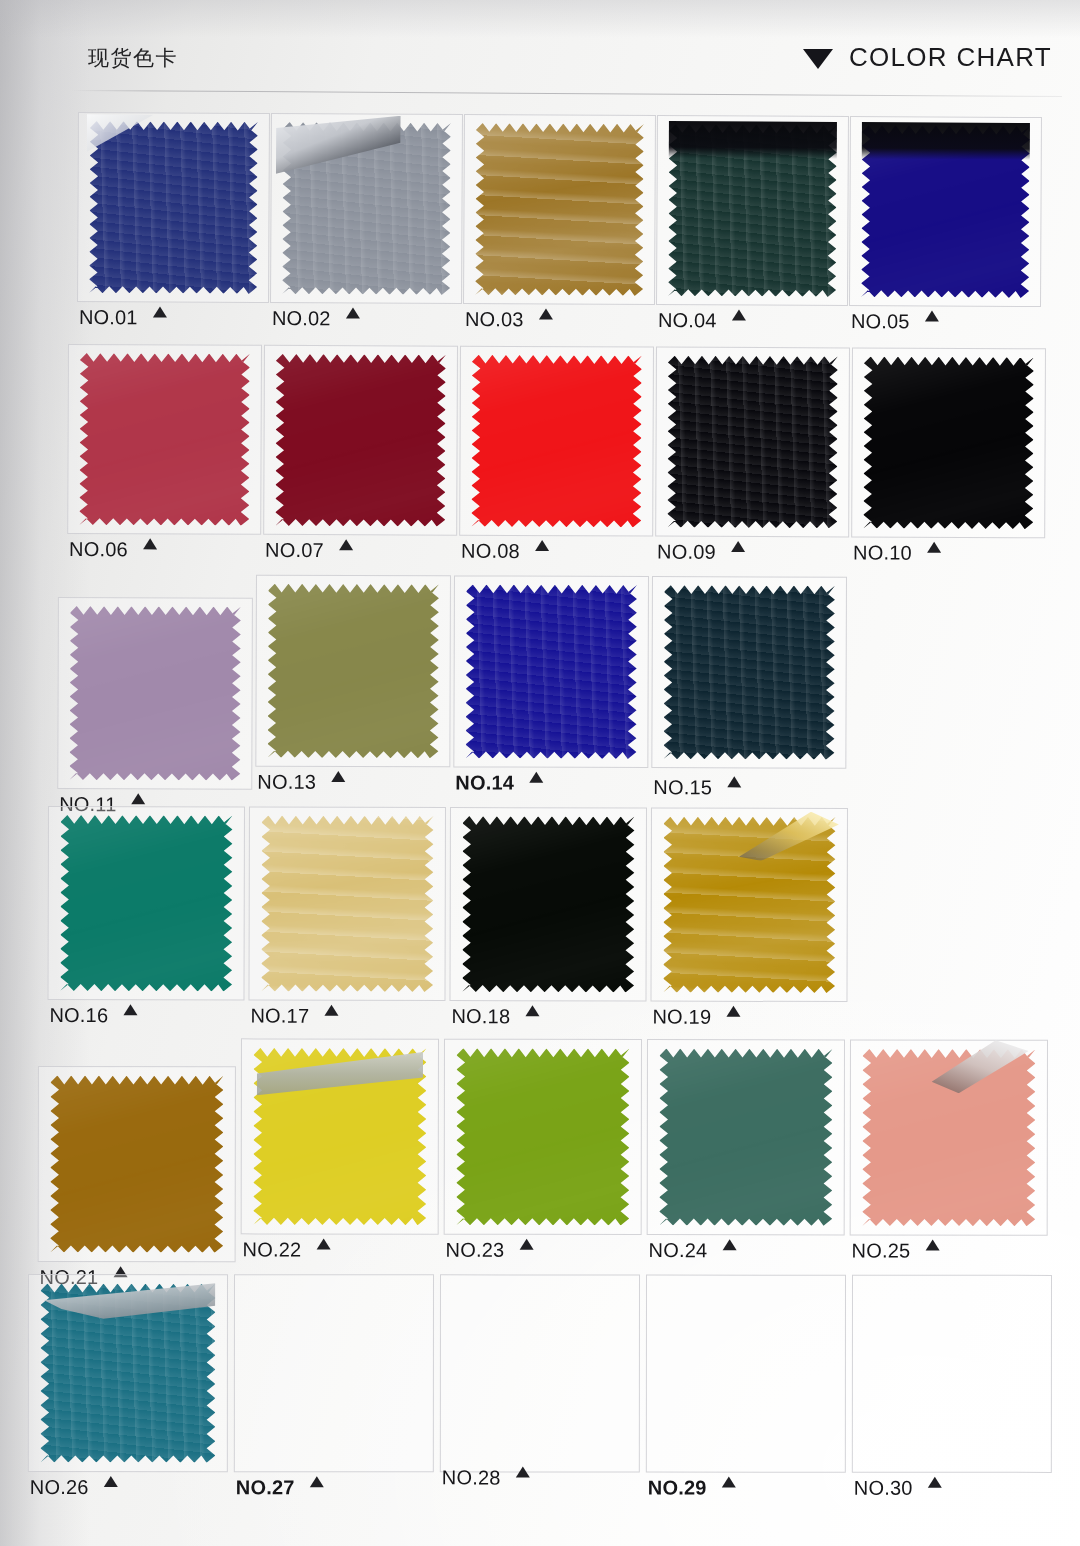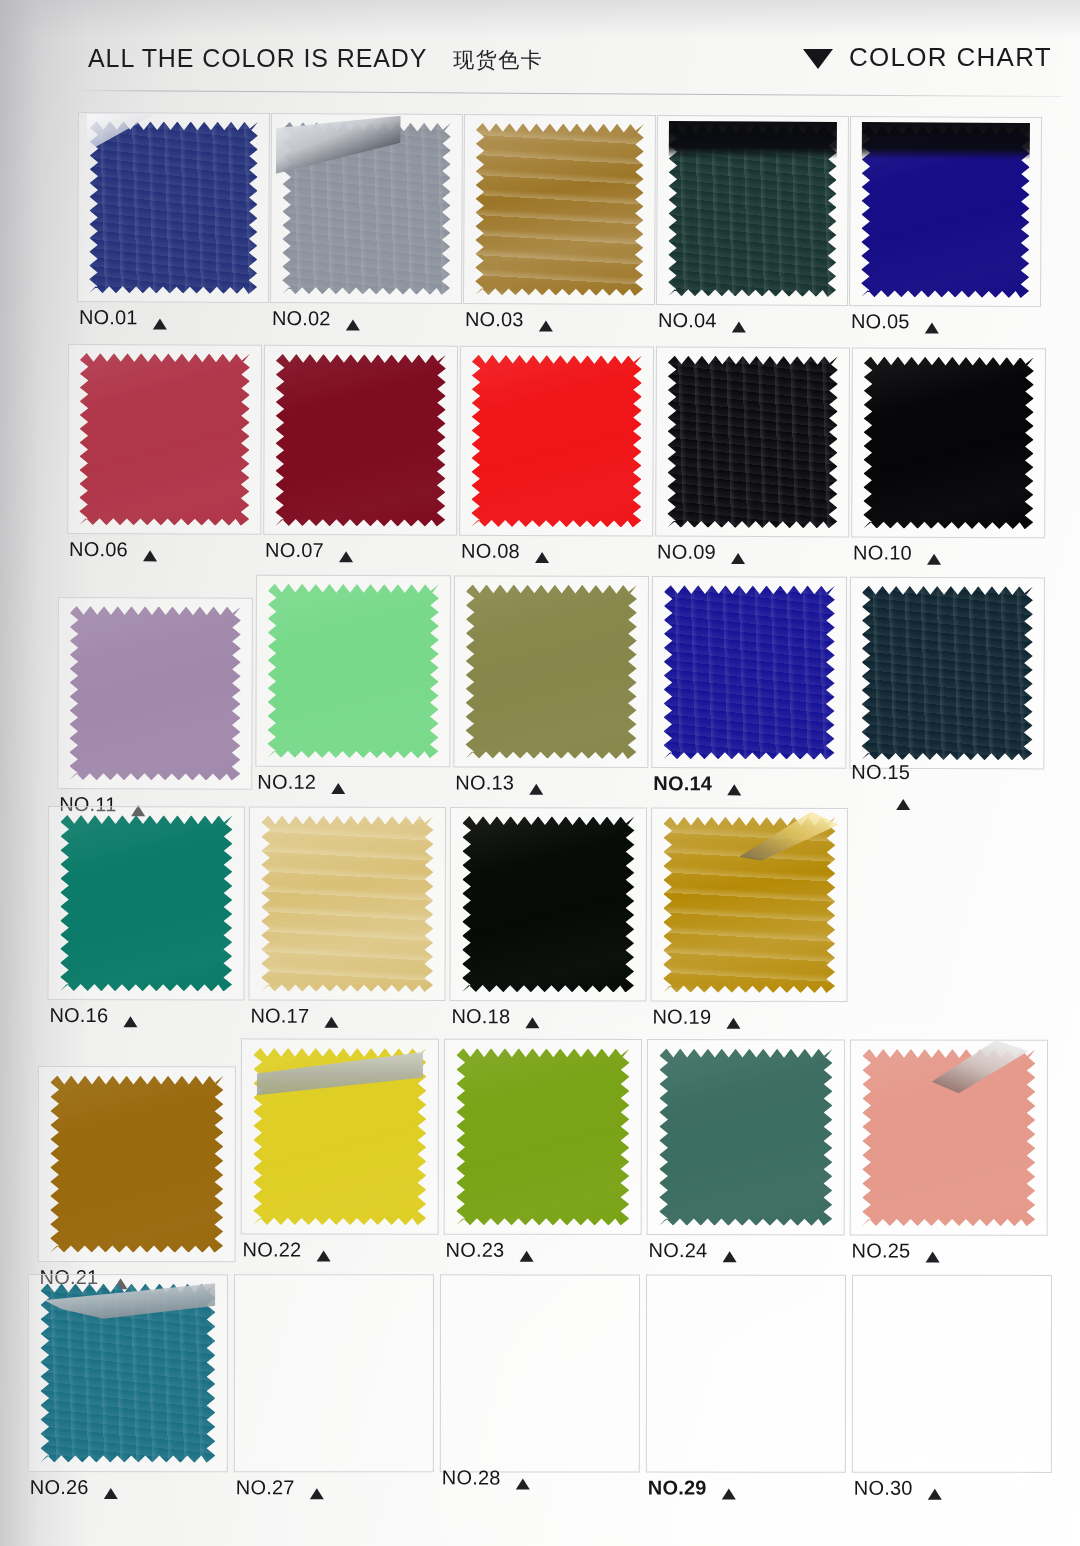--- a/index.html
+++ b/index.html
@@ -225,21 +225,21 @@
     background: linear-gradient(150deg, rgba(248,249,250,0.95) 0%, rgba(220,222,226,0.70) 60%, rgba(220,222,226,0.0) 100%);
     clip-path: polygon(0% 0%, 100% 0%, 0% 100%);
   }
 
   
   .label {
     position: absolute;
     left: 2px;
     top: 192px;
     display: flex;
-    align-items: flex-end;
+    align-items: flex-start;
     gap: 15px;
     white-space: nowrap;
   }
   .label-text {
     font-size: 20px;
     letter-spacing: 0.2px;
     color: #17171a;
     font-family: "Liberation Sans", "DejaVu Sans", sans-serif;
   }
   .label-tri {
@@ -251,21 +251,20 @@
 </style>
 </head>
 <body>
 
 <div id="page">
   <div id="page-shade-left"></div>
   <div id="page-shade-top"></div>
 
   <div id="header">
     <div class="hdr-left">
-      <span class="hdr-en">ALL THE COLOR IS READY</span>
       <span class="hdr-cn">现货色卡</span>
     </div>
     <div class="hdr-right">
       <span class="hdr-tri"></span>
       <span class="hdr-cc">COLOR CHART</span>
     </div>
     <div id="header-rule"></div>
   </div>
 
   <div id="grid">
@@ -417,33 +416,20 @@
             </div>
           </div>
           <div class="label" style="top: 196px;">
             <span class="label-text">NO.11</span>
             <span class="label-tri"></span>
           </div>
         </div>
         <div class="cell" style="flex: 0 0 198px; height: 234px;">
           <div class="cell-box" style="width: 195px; height: 192px;">
             <div class="swatch-wrap" style="width: 171px; height: 174px;">
-              <div class="swatch" style="background: rgb(120, 217, 138);">
-                <div class="sheen soft"></div>
-              </div>
-            </div>
-          </div>
-          <div class="label" style="top: 196px;">
-            <span class="label-text">NO.12</span>
-            <span class="label-tri"></span>
-          </div>
-        </div>
-        <div class="cell" style="flex: 0 0 198px; height: 234px;">
-          <div class="cell-box" style="width: 195px; height: 192px;">
-            <div class="swatch-wrap" style="width: 171px; height: 174px;">
               <div class="swatch" style="background: rgb(135, 135, 74);">
                 <div class="sheen soft"></div>
               </div>
             </div>
           </div>
           <div class="label" style="top: 196px;">
             <span class="label-text">NO.13</span>
             <span class="label-tri"></span>
           </div>
         </div>
@@ -461,21 +447,21 @@
           </div>
         </div>
         <div class="cell" style="flex: 0 0 198px; height: 234px;">
           <div class="cell-box" style="width: 195px; height: 192px;">
             <div class="swatch-wrap" style="width: 171px; height: 174px;">
               <div class="swatch" style="background: rgb(12, 36, 48);">
                 <div class="sheen crinkle"></div>
               </div>
             </div>
           </div>
-          <div class="label" style="top: 184px; flex-direction: column;">
+          <div class="label" style="top: 200px;">
             <span class="label-text">NO.15</span>
             <span class="label-tri"></span>
           </div>
         </div>
       </div>
       <div class="row" style="top: 702px; left: 48px; width: 1005px; transform: rotate(0.15deg); transform-origin: left top;">
         <div class="cell" style="flex: 0 0 201px; height: 236px;">
           <div class="cell-box" style="width: 197px; height: 194px;">
             <div class="swatch-wrap" style="width: 172px; height: 176px;">
               <div class="swatch" style="background: rgb(11, 122, 104);">
@@ -606,51 +592,51 @@
                 <div class="sheen crinkle"></div>
               </div>
               <div class="flap flap-teal-fold"></div>
             </div>
           </div>
           <div class="label" style="top: 202px;">
             <span class="label-text">NO.26</span>
             <span class="label-tri"></span>
           </div>
         </div>
+        <div class="cell" style="flex: 0 0 206px; height: 240px; font-weight: bold;">
+          <div class="cell-box" style="width: 200px; height: 198px;">
+            <div class="swatch-wrap" style="width: 175px; height: 179px;"></div>
+          </div>
+          <div class="label" style="top: 202px;">
+            <span class="label-text">NO.27</span>
+            <span class="label-tri"></span>
+          </div>
+        </div>
         <div class="cell" style="flex: 0 0 206px; height: 240px;">
           <div class="cell-box" style="width: 200px; height: 198px;">
             <div class="swatch-wrap" style="width: 175px; height: 179px;"></div>
           </div>
+          <div class="label" style="top: 192px;">
+            <span class="label-text">NO.28</span>
+            <span class="label-tri"></span>
+          </div>
+        </div>
+        <div class="cell" style="flex: 0 0 206px; height: 240px; font-weight: bold;">
+          <div class="cell-box" style="width: 200px; height: 198px;">
+            <div class="swatch-wrap" style="width: 175px; height: 179px;"></div>
+          </div>
           <div class="label" style="top: 202px;">
-            <span class="label-text">NO.27</span>
+            <span class="label-text">NO.29</span>
             <span class="label-tri"></span>
           </div>
         </div>
         <div class="cell" style="flex: 0 0 206px; height: 240px;">
           <div class="cell-box" style="width: 200px; height: 198px;">
             <div class="swatch-wrap" style="width: 175px; height: 179px;"></div>
           </div>
-          <div class="label" style="top: 192px;">
-            <span class="label-text">NO.28</span>
-            <span class="label-tri"></span>
-          </div>
-        </div>
-        <div class="cell" style="flex: 0 0 206px; height: 240px; font-weight: bold;">
-          <div class="cell-box" style="width: 200px; height: 198px;">
-            <div class="swatch-wrap" style="width: 175px; height: 179px;"></div>
-          </div>
-          <div class="label" style="top: 202px;">
-            <span class="label-text">NO.29</span>
-            <span class="label-tri"></span>
-          </div>
-        </div>
-        <div class="cell" style="flex: 0 0 206px; height: 240px;">
-          <div class="cell-box" style="width: 200px; height: 198px;">
-            <div class="swatch-wrap" style="width: 175px; height: 179px;"></div>
-          </div>
           <div class="label" style="top: 202px;">
             <span class="label-text">NO.30</span>
             <span class="label-tri"></span>
           </div>
         </div>
       </div>
     </div>
 </div>
 
 </body></html>

